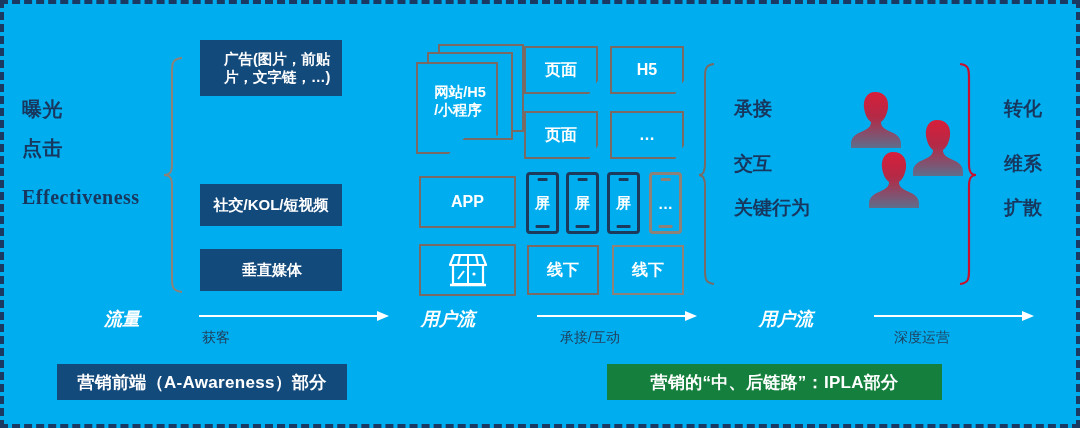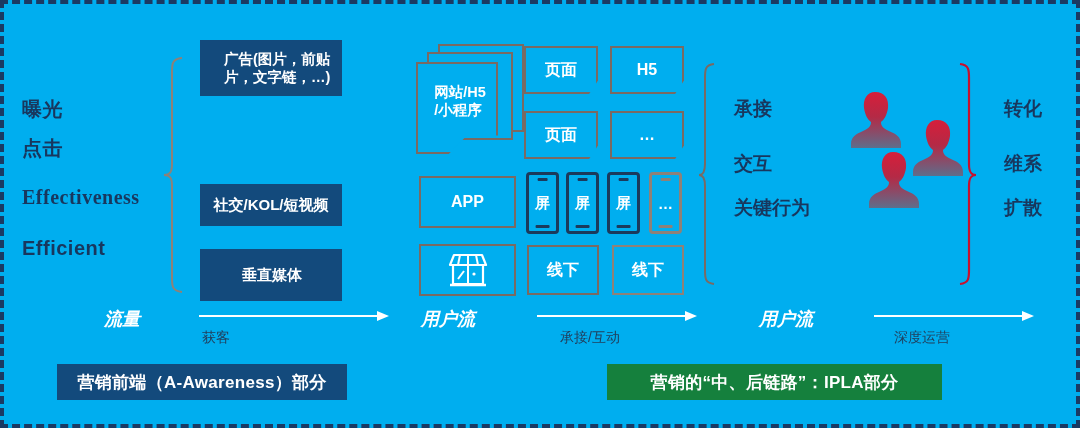--- a/index.html
+++ b/index.html
@@ -116,33 +116,32 @@
   svg{display:block;overflow:visible;}
 </style>
 </head>
 <body>
 
 <div id="canvas">
 
   <div class="abs funnel-label" style="left:18px;top:92px;">曝光</div>
   <div class="abs funnel-label" style="left:18px;top:131px;">点击</div>
   <div class="abs funnel-label en" style="left:18px;top:182px;font-family:Liberation Serif, serif;">Effectiveness</div>
-  <div class="abs funnel-label en" style="left:18px;top:233px;">Efficient</div>
 
   <svg class="abs" style="left:158px;top:52px;" width="24" height="238">
     <path d="M20 2 C10 3,10 8,10 16 L10 108 C10 116,8 119,2 119 C8 119,10 122,10 130 L10 222 C10 230,10 235,20 236" fill="none" stroke="#8E8178" stroke-width="2"></path>
   </svg>
 
   <div class="abs navy-box multiline" style="left:196px;top:36px;width:142px;height:56px;">
     <span>广告(图片，前贴片，文字链，…)</span>
   </div>
   <div class="abs navy-box" style="left:196px;top:180px;width:142px;height:42px;">
     <span>社交/KOL/短视频</span>
   </div>
-  <div class="abs navy-box" style="left:196px;top:245px;width:142px;height:52px;padding-left:8px;">
+  <div class="abs navy-box" style="left:196px;top:245px;width:142px;height:42px;padding-left:8px;">
     <span>垂直媒体</span>
   </div>
 
   <div class="doc-stack" style="left:412px;top:40px;width:110px;height:115px;">
     <div class="doc-sheet" style="left:22px;top:0;width:86px;height:88px;"></div>
     <div class="doc-sheet" style="left:11px;top:8px;width:86px;height:88px;"></div>
     <div class="doc-front" style="left:0;top:18px;width:82px;height:92px;">
       <div style="padding:0 0 14px 6px;">
         <div>网站/H5</div>
         <div>/小程序</div>

